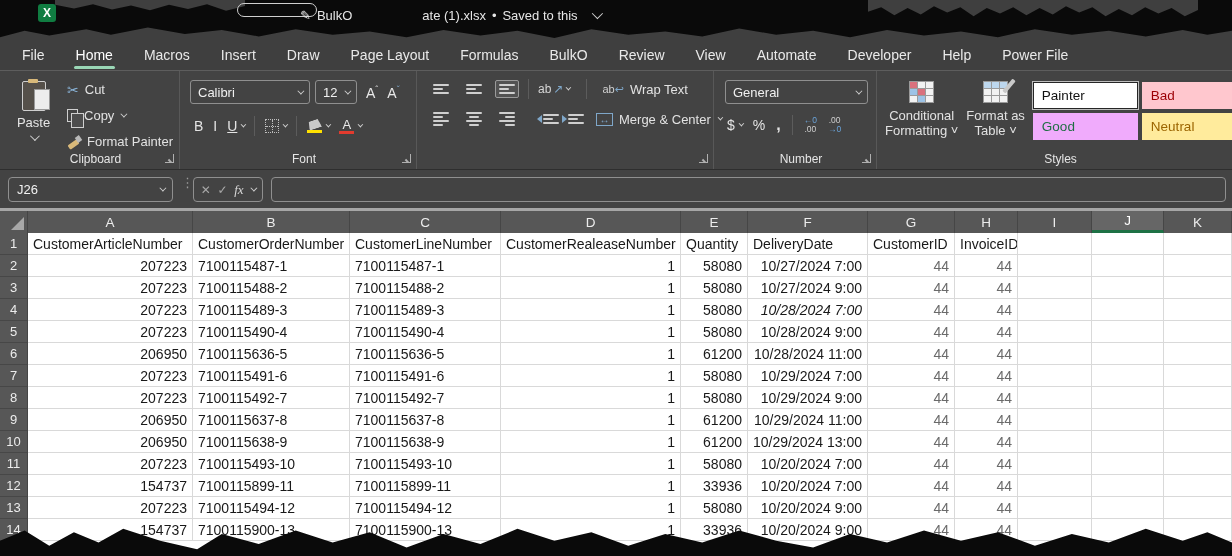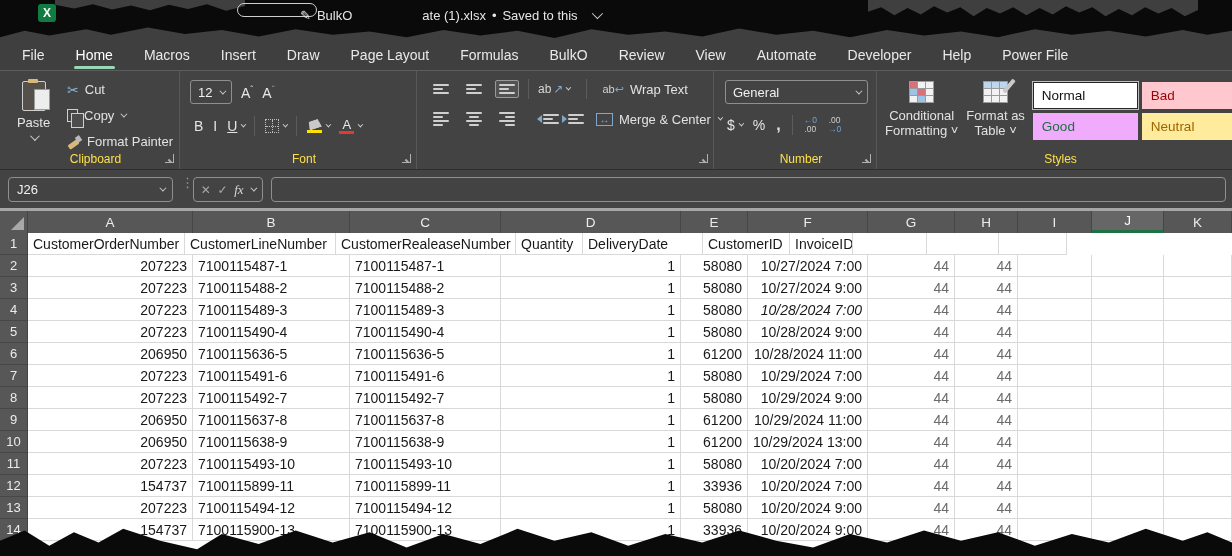--- a/index.html
+++ b/index.html
@@ -33,21 +33,21 @@
   .menubar { position:absolute; left:0; top:42px; width:1232px; height:28px; background:#3f3f3f;
     display:flex; align-items:center; padding-left:20px; gap:27px; z-index:4; }
   .tab { color:#e9e9e9; font-size:14px; position:relative; padding:4px 2px 6px 2px; cursor:default; white-space:nowrap; }
   .tab.active { color:#fff; }
   .tab.active::after { content:""; position:absolute; left:0; right:0; bottom:0; height:3px; background:#9ad7b6; border-radius:2px; }
 
   
   .ribbon { position:absolute; left:0; top:70px; width:1232px; height:99px; background:#434343;
     border-top:1px solid #5d5d5d; display:flex; z-index:3; }
   .rgroup { position:relative; height:100%; border-right:1px solid #585858; flex:none; }
-  .rgroup-label { position:absolute; bottom:3px; left:12px; right:0; text-align:center; font-size:12px; color:#fde047; }
+  .rgroup-label { position:absolute; bottom:3px; left:12px; right:0; text-align:center; font-size:12px; color:#e5e5e5; }
   .launcher { position:absolute; right:5px; bottom:6px; width:9px; height:9px; border-right:1px solid #b0b0b0; border-bottom:1px solid #b0b0b0; }
   .launcher::before { content:""; position:absolute; right:1px; bottom:1px; width:4px; height:1.5px; background:#b0b0b0; transform:rotate(45deg); }
 
   
   .g-clip { width:180px; display:flex; padding:6px 6px 0 8px; gap:8px; }
   .paste-btn { width:56px; display:flex; flex-direction:column; align-items:center; padding-top:4px; gap:4px; }
   .clipboard-ic { position:relative; width:24px; height:30px; border:1.5px solid #cfcfcf; border-radius:2px; background:#55504a; }
   .clipboard-ic::before { content:""; position:absolute; left:5px; top:-3px; width:10px; height:4px; background:#d9b97a; border-radius:1px; }
   .clipboard-ic::after { content:""; position:absolute; right:-5px; top:7px; width:14px; height:19px; background:#ededed; border:1px solid #9a9a9a; }
   .paste-btn .lbl { color:#e6e6e6; font-size:13px; }
@@ -220,20 +220,24 @@
           <span class="brush-ic"></span>
           <span>Format Painter</span>
         </div>
       </div>
       <span class="rgroup-label">Clipboard</span>
       <span class="launcher"></span>
     </div>
 
     <div class="rgroup g-font">
       <div class="font-row1">
+        <div class="combo font-name">
+          <span>Calibri</span>
+          <span class="chev" style="width:5px;height:5px;"></span>
+        </div>
         <div class="combo font-size">
           <span>12</span>
           <span class="chev" style="width:5px;height:5px;"></span>
         </div>
         <span class="fontgrow"><span>A</span><sup>ˆ</sup></span>
         <span class="fontgrow shrink"><span>A</span><sup>ˇ</sup></span>
       </div>
       <div class="font-row2">
         <span class="fbtn b">B</span>
         <span class="fbtn i">I</span>
@@ -402,21 +406,21 @@
             <span></span>
             <span></span>
             <span></span>
             <span></span>
             <span></span>
             <span></span>
         </span>
         <span class="lbl"><span>Format as</span><br><span>Table ˅</span></span>
       </div>
       <div class="chipwrap" id="style-gallery">
-          <div class="chip selected" style="background: rgb(255, 255, 255); color: rgb(17, 17, 17);">Normal</div>
+          <div class="chip selected" style="background: rgb(255, 255, 255); color: rgb(17, 17, 17);">Painter</div>
           <div class="chip" style="background: rgb(255, 199, 206); color: rgb(156, 0, 6);">Bad</div>
           <div class="chip" style="background: #f0abfc; color: rgb(31, 110, 67);">Good</div>
           <div class="chip" style="background: rgb(255, 235, 156); color: rgb(156, 101, 0);">Neutral</div>
         </div>
       <span class="rgroup-label">Styles</span>
     </div>
   </div>
 
   <div class="fbar">
     <div class="namebox">
@@ -445,20 +449,21 @@
         <div class="colhead" style="width: 120px;">F</div>
         <div class="colhead" style="width: 87px;">G</div>
         <div class="colhead" style="width: 63px;">H</div>
         <div class="colhead" style="width: 74px;">I</div>
         <div class="colhead active" style="width: 72px;">J</div>
         <div class="colhead" style="width: 68px;">K</div>
       </div>
     <div id="gridrows">
         <div class="grid-row">
           <div class="rowhead">1</div>
+          <div class="cell al-l" style="width: 165px;">CustomerArticleNumber</div>
           <div class="cell al-l" style="width: 157px;">CustomerOrderNumber</div>
           <div class="cell al-l" style="width: 151px;">CustomerLineNumber</div>
           <div class="cell al-l" style="width: 180px;">CustomerRealeaseNumber</div>
           <div class="cell al-l" style="width: 67px;">Quantity</div>
           <div class="cell al-l" style="width: 120px;">DeliveryDate</div>
           <div class="cell al-l" style="width: 87px;">CustomerID</div>
           <div class="cell al-l" style="width: 63px;">InvoiceID</div>
           <div class="cell al-l" style="width: 74px;"></div>
           <div class="cell al-l" style="width: 72px;"></div>
           <div class="cell al-l" style="width: 68px;"></div>

